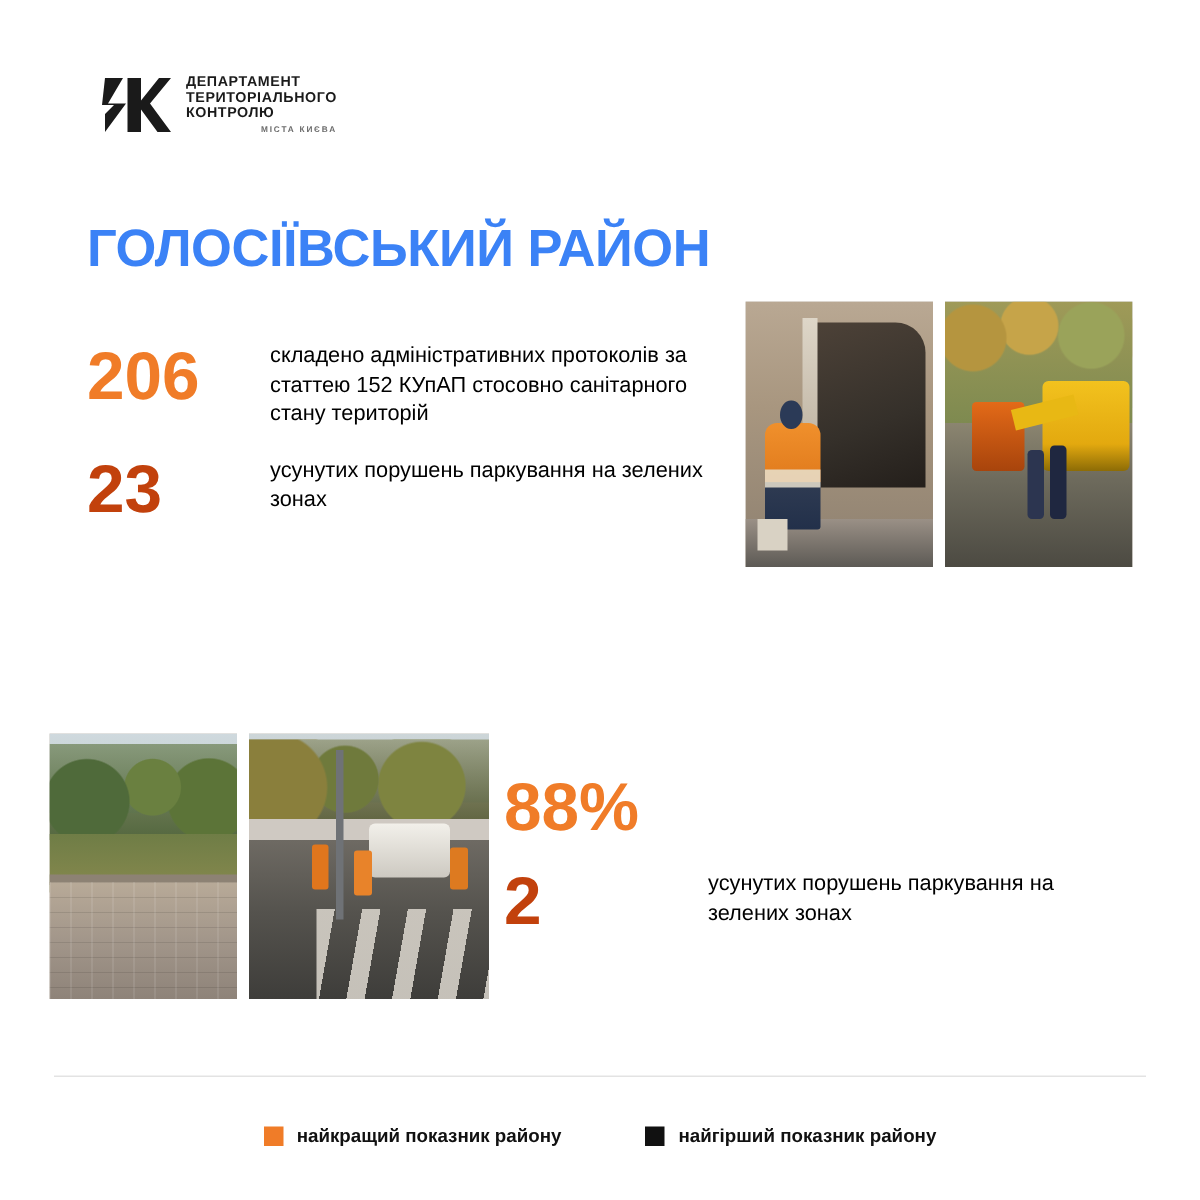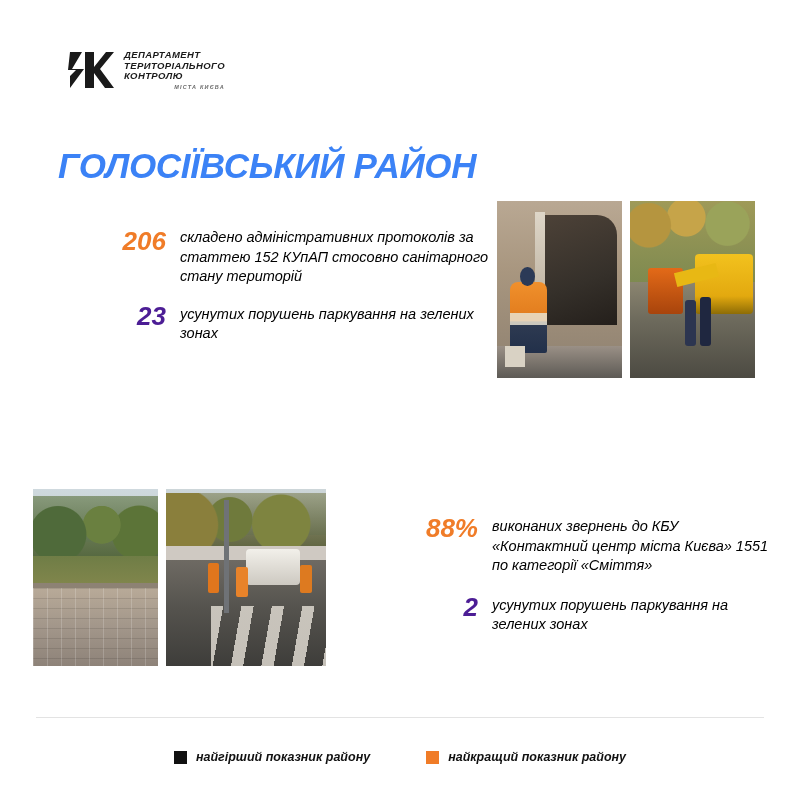--- a/index.html
+++ b/index.html
@@ -12,21 +12,20 @@
     background: #ffffff;
     font-family: "Liberation Sans", sans-serif;
     color: #111111;
     overflow: hidden;
   }
   .page {
     position: relative;
     width: 800px;
     height: 800px;
     background: #ffffff;
-    font-style: italic;
   }
 
   
   .logo-block {
     position: absolute;
     left: 68px;
     top: 48px;
     display: flex;
     align-items: center;
     gap: 10px;
@@ -85,43 +84,43 @@
     left: 58px;
     top: 226px;
     width: 430px;
   }
   .stat-row {
     display: flex;
     align-items: flex-start;
     margin-bottom: 14px;
   }
   .stat-num {
-    font-size: 26px;
+    font-size: 45px;
     font-weight: bold;
     line-height: 1;
     flex: 0 0 auto;
-    text-align: right;
+    text-align: left;
   }
   .stat-num.accent { color: #f07c28; }
-  .stat-num.dark { color: #4c1d95; }
+  .stat-num.dark { color: #c2410c; }
   .stat-text {
     font-size: 14.5px;
     line-height: 1.35;
     color: #000000;
     padding-top: 2px;
   }
   
   #stats-golosiiv .stat-num { width: 108px; padding-right: 14px; }
   #stats-golosiiv .stat-text { text-align: left; }
   #stats-golosiiv .row-1 .stat-num { padding-top: 2px; }
   #stats-golosiiv .row-2 { margin-top: 16px; }
 
   
   #stats-podil {
-    left: 356px;
+    left: 336px;
     top: 515px;
     width: 420px;
   }
   #stats-podil .stat-num { width: 122px; padding-right: 14px; }
   #stats-podil .stat-text { text-align: left; }
   #stats-podil .row-2 { margin-top: 18px; }
 
   
   .photo {
     position: absolute;
@@ -318,33 +317,32 @@
     <div class="ph-layer p4-van"></div>
     <div class="ph-layer p4-pole"></div>
     <div class="ph-layer p4-w1"></div>
     <div class="ph-layer p4-w2"></div>
     <div class="ph-layer p4-w3"></div>
   </div>
 
   <div class="stats" id="stats-podil">
     <div class="stat-row row-1">
       <div class="stat-num accent">88%</div>
-      <div class="stat-text">виконаних звернень до КБУ «Контактний центр міста Києва» 1551 по категорії «Сміття»</div>
     </div>
     <div class="stat-row row-2">
       <div class="stat-num dark">2</div>
       <div class="stat-text">усунутих порушень паркування на зелених зонах</div>
     </div>
   </div>
 
   <div class="footer-divider"></div>
   <div class="legend">
     <div class="legend-item">
+      <span class="legend-swatch best"></span>
+      <span class="legend-label">найкращий показник району</span>
+    </div>
+    <div class="legend-item">
       <span class="legend-swatch worst"></span>
       <span class="legend-label">найгірший показник району</span>
     </div>
-    <div class="legend-item">
-      <span class="legend-swatch best"></span>
-      <span class="legend-label">найкращий показник району</span>
-    </div>
   </div>
 
 </div>
 
 </body></html>

